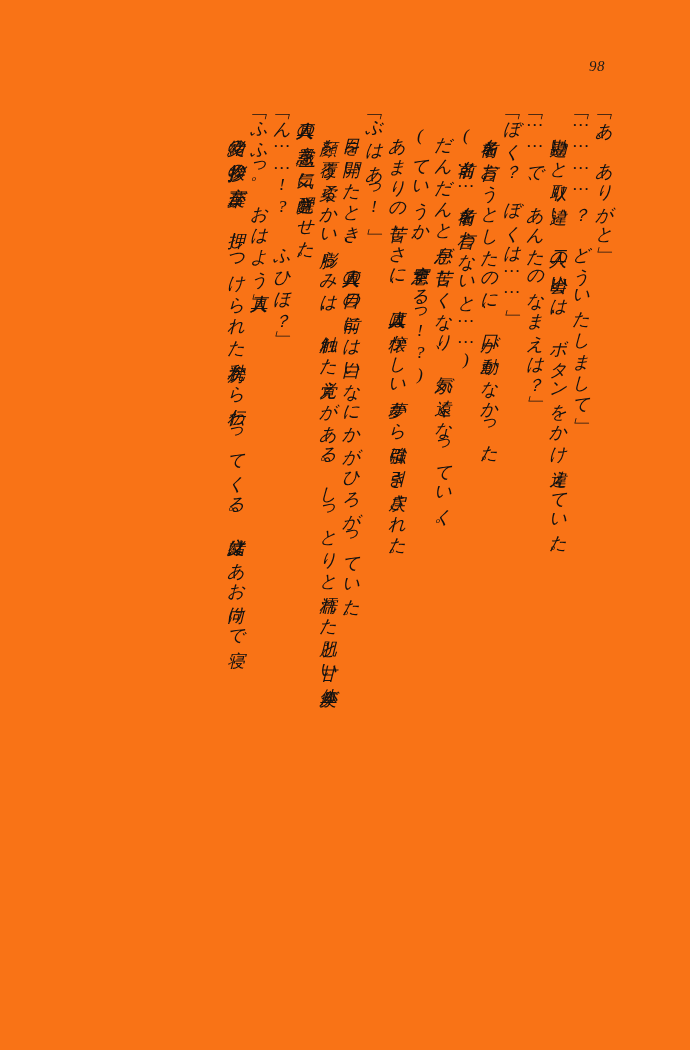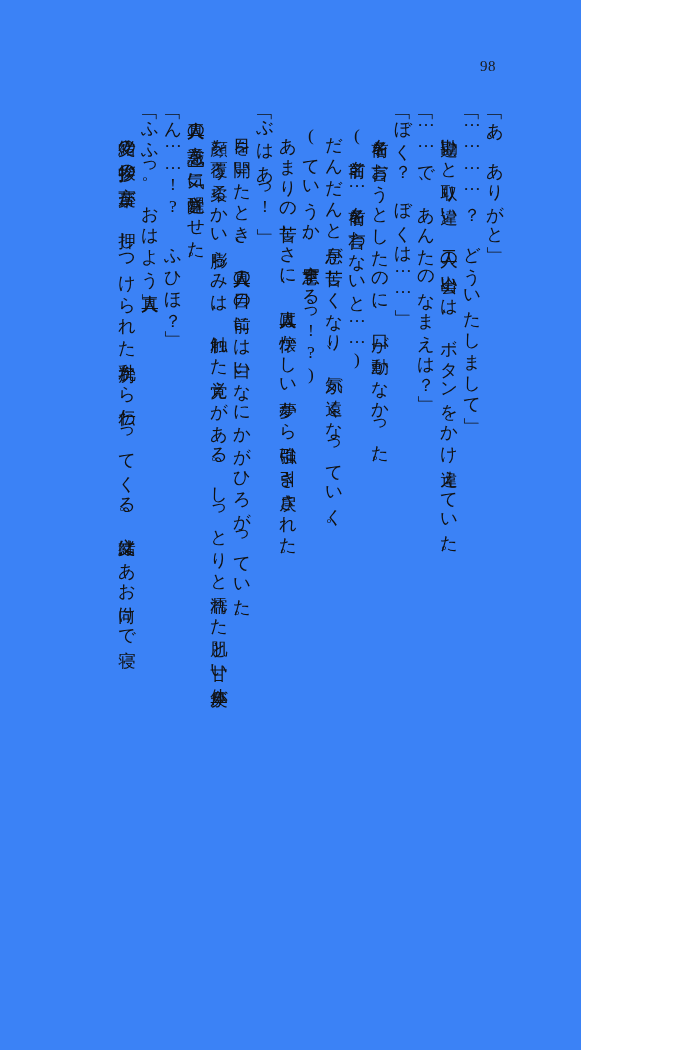--- a/index.html
+++ b/index.html
@@ -12,23 +12,24 @@
     height: 1050px;
     position: relative;
     font-family: "Liberation Serif", "DejaVu Serif", serif;
     color: #111111;
     overflow: hidden;
   }
   .page {
     position: absolute;
     left: 0;
     top: 0;
-    width: 581px;
+    width: 690px;
     height: 1050px;
-    background: #3b82f6;
+    background: #f97316;
+    font-style: italic;
   }
   .page-number {
     position: absolute;
     top: 58px;
     right: 85px;
     font-size: 15px;
     font-family: "Liberation Serif", "DejaVu Serif", serif;
     color: #1a1a1a;
     letter-spacing: 0.5px;
   }

